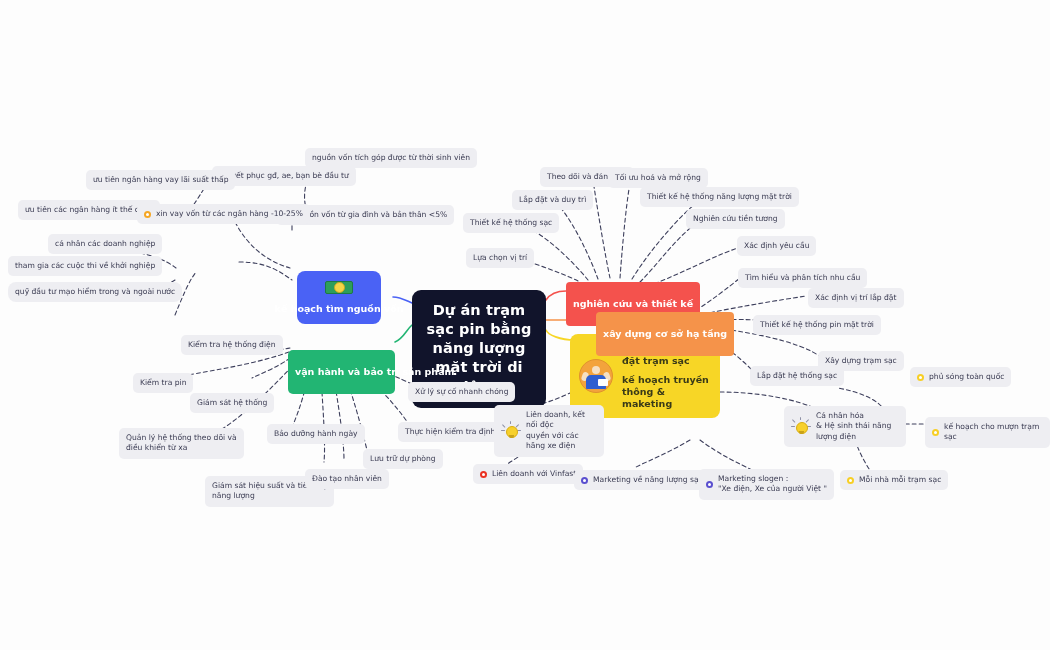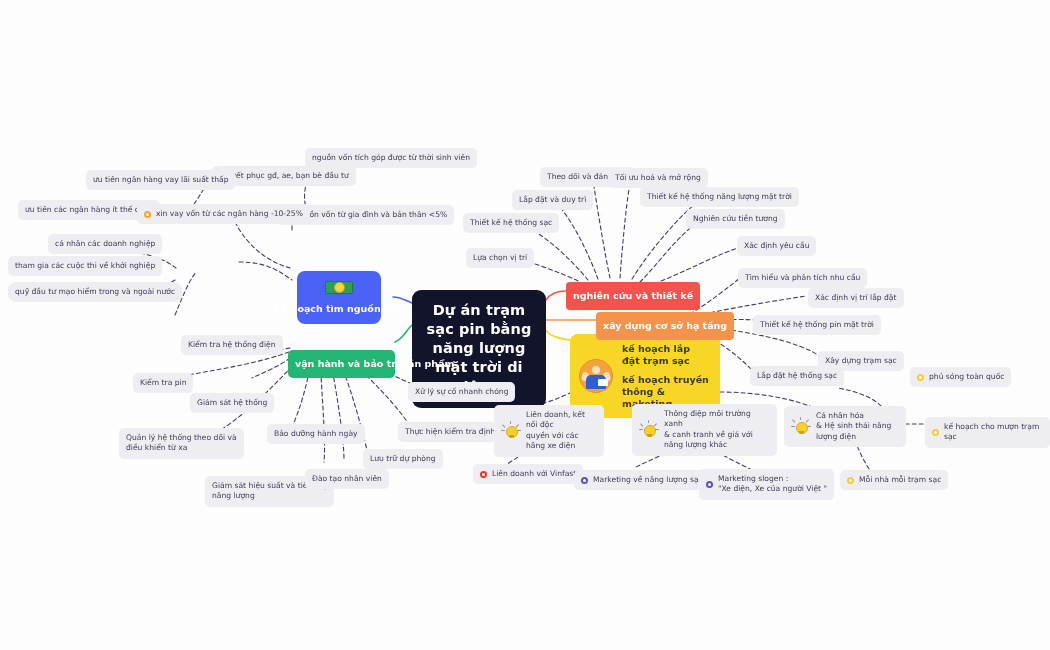--- a/index.html
+++ b/index.html
@@ -16,21 +16,21 @@
   
   .central{
     background:#11142b;color:#ffffff;border-radius:9px;
     font-size:14.5px;line-height:1.32;font-weight:700;
     text-align:center;padding:11px 14px;letter-spacing:.1px;
   }
 
   
   .branch{
     border-radius:4px;color:#ffffff;font-size:9.5px;font-weight:600;
-    padding:8px 7px;white-space:nowrap;line-height:1.25;
+    padding:16px 7px;white-space:nowrap;line-height:1.25;
   }
   .branch.red{background:#f4524d;}
   .branch.orange{background:#f5934a;}
   .branch.green{background:#22b573;border-radius:5px;}
 
   
   .blue-box{
     background:#4a62f5;border-radius:8px;display:flex;flex-direction:column;
     align-items:center;justify-content:center;gap:9px;padding:10px 12px;
   }
@@ -303,33 +303,20 @@
         <span class="base"></span>
       </span>
       <span class="txt">Liên doanh, kết nối độc
 quyền với các hãng xe điện</span>
     </div>
   <div class="node leaf" style="left:473px;top:464px;">
       <span class="dot red"></span>
       <span class="txt">Liên doanh với Vinfast</span>
     </div>
 
-  <div class="node leaf" style="left:632px;top:404px;width:145px;">
-      <span class="bulb">
-        <i class="r1"></i>
-        <i class="r2"></i>
-        <i class="r3"></i>
-        <i class="r4"></i>
-        <i class="r5"></i>
-        <span class="glass"></span>
-        <span class="base"></span>
-      </span>
-      <span class="txt">Thông điệp môi trường xanh
-&amp; canh tranh về giá với năng lượng khác</span>
-    </div>
   <div class="node leaf" style="left:574px;top:470px;">
       <span class="dot purple"></span>
       <span class="txt">Marketing về năng lượng sạch</span>
     </div>
   <div class="node leaf" style="left:699px;top:469px;">
       <span class="dot purple"></span>
       <span class="txt">Marketing slogen :
 "Xe điện, Xe của người Việt "</span>
     </div>
 

